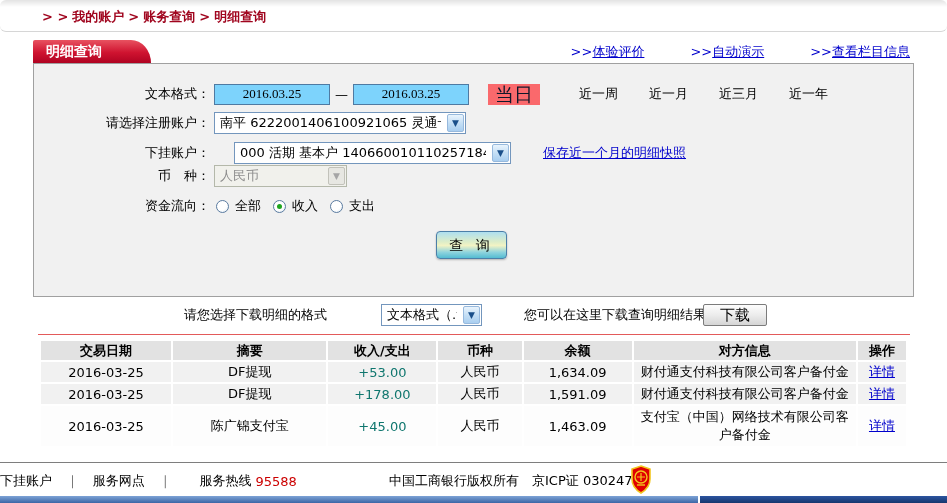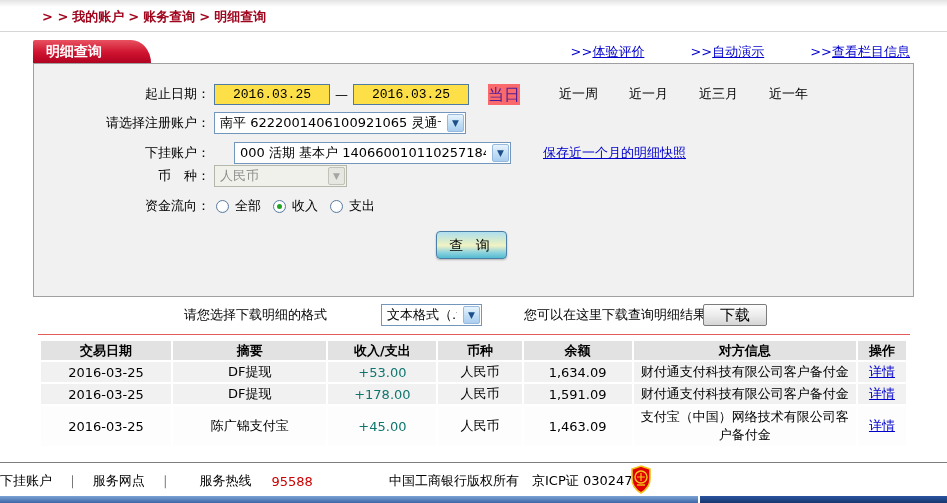--- a/index.html
+++ b/index.html
@@ -8,20 +8,21 @@
     font-family:"DejaVu Sans","Liberation Sans",sans-serif;
     font-size:13px; color:#000; background:#fff; position:relative; overflow:hidden;
   }
   .screen { position:absolute; inset:0; width:947px; height:503px; }
 
   
   .top-band {
     position:absolute; left:0; top:0; width:947px; height:32px;
     background:linear-gradient(180deg,#e3e3e3 0px,#ffffff 7px);
     border-bottom:1px solid #d6d6d6;
+    border-radius:6px;
   }
   .breadcrumb { position:absolute; left:38px; top:8px; color:#a0051e; font-weight:bold; font-size:13px; }
   .breadcrumb a { color:#a0051e; text-decoration:none; cursor:pointer; }
   .bc-sep,.bc-prefix { margin:0 4px; }
 
   
   .tab-row { position:absolute; left:33px; top:40px; width:880px; height:23px; }
   .tab {
     position:absolute; left:0; top:0; width:118px; height:23px;
     background:linear-gradient(180deg,#e85260 0%,#cf1330 55%,#b00322 100%);
@@ -40,27 +41,27 @@
   }
   .frow { position:absolute; left:0; display:flex; align-items:center; height:24px; width:100%; }
   .flabel { width:176px; text-align:right; flex:0 0 176px; color:#000; }
   .row-date  { top:18px; }
   .row-reg   { top:47px; }
   .row-sub   { top:77px;gap:20px; }
   .row-cur   { top:100px; }
   .row-flow  { top:130px; }
 
   .date-input {
-    width:116px; height:21px; border:1px solid #4f7aa2; background:#fde047;
-    text-align:center; font-size:13px; font-family:Liberation Mono, monospace; color:#000; margin-left:4px;
+    width:116px; height:21px; border:1px solid #4f7aa2; background:#7dd3fc;
+    text-align:center; font-size:13px; font-family:Liberation Serif, serif; color:#000; margin-left:4px;
   }
   .dash { margin:0 5px; }
   .today-btn {
-    margin-left:19px; width:32px; height:21px; background:#fa696c; color:#4c1d95;
-    text-align:center; line-height:21px; font-size:16px; cursor:pointer;
+    margin-left:19px; width:52px; height:21px; background:#fa696c; color:#0f172a;
+    text-align:center; line-height:21px; font-size:19px; cursor:pointer;
   }
   .quick-ranges { display:flex; margin-left:39px; gap:31px; }
   .quick-range { cursor:pointer; color:#000; }
 
   .xp-select {
     display:inline-flex; align-items:center; height:22px; background:#fff;
     border:1px solid #7396bd; font-size:13px; padding-left:5px; margin-left:4px;
     justify-content:space-between; cursor:pointer;
   }
   .xp-select .val { white-space:nowrap; overflow:hidden; }
@@ -121,21 +122,21 @@
 
   
   .footer {
     position:absolute; left:0; top:462px; width:947px; height:34px;
     background:#fff; border-top:1px solid #7e7e7e; font-size:13px;
   }
   .footer-left { position:absolute; left:0; top:9px; display:flex; align-items:center; }
   .footer-link { color:#000; cursor:pointer; }
   .footer-sep { margin:0 14px; color:#555; }
   .hotline-label { margin-left:14px; }
-  .hotline-number { color:#cc0000; margin-left:20px; }
+  .hotline-number { color:#cc0000; margin-left:4px; }
   .copyright { position:absolute; left:389px; top:9px; white-space:nowrap; }
   .badge { position:absolute; left:629px; top:2px; width:24px; height:29px; }
 
   .bottom-bar { position:absolute; left:0; top:496px; width:947px; height:7px; }
   .bar-left { position:absolute; left:0; top:0; width:698px; height:7px;
     background:linear-gradient(180deg,#7da3d6 0%,#3c66a6 100%); }
   .bar-right { position:absolute; left:700px; top:0; width:247px; height:7px;
     background:linear-gradient(180deg,#2c55a0 0%,#16366e 100%); }
 </style>
 </head>
@@ -152,21 +153,21 @@
     <div class="top-links">
         <a class="top-link"><span class="pfx">&gt;&gt;</span><span class="lk">体验评价</span></a>
         <a class="top-link"><span class="pfx">&gt;&gt;</span><span class="lk">自动演示</span></a>
         <a class="top-link"><span class="pfx">&gt;&gt;</span><span class="lk">查看栏目信息</span></a>
       </div>
   </div>
 
   <div class="panel">
 
     <div class="frow row-date">
-      <div class="flabel">起止日期：</div>
+      <div class="flabel">文本格式：</div>
       <input class="date-input" value="2016.03.25" style="">
       <span class="dash">—</span>
       <input class="date-input" style="margin-left: 0px;" value="2016.03.25">
       <span class="today-btn">当日</span>
       <span class="quick-ranges">
           <span class="quick-range">近一周</span>
           <span class="quick-range">近一月</span>
           <span class="quick-range">近三月</span>
           <span class="quick-range">近一年</span>
         </span>

